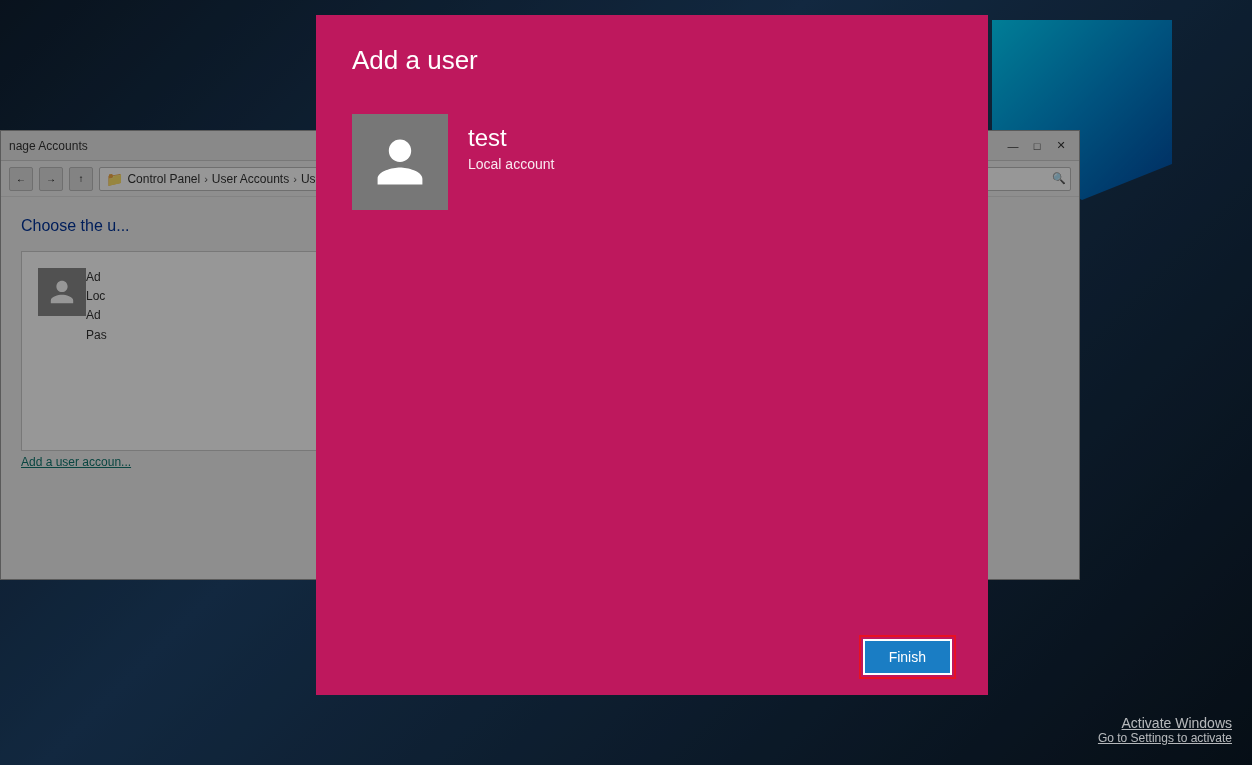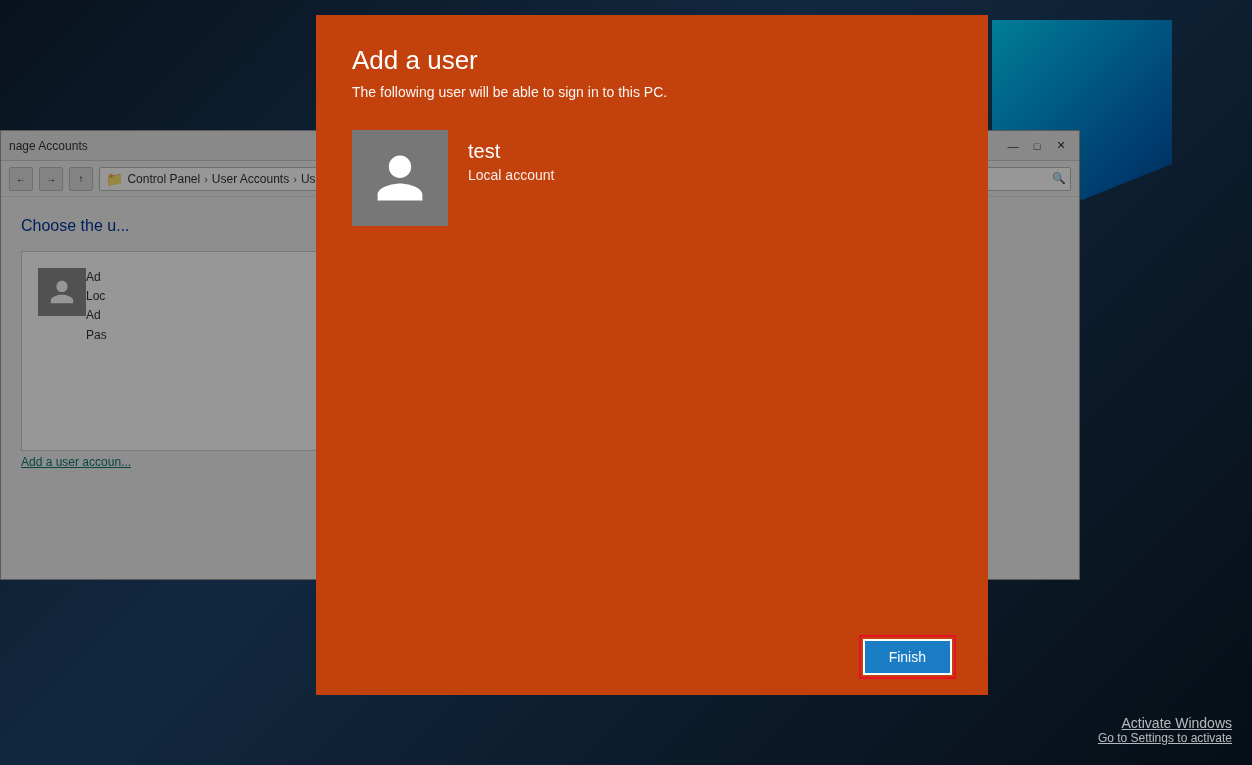--- a/index.html
+++ b/index.html
@@ -191,21 +191,21 @@
       background: rgba(0,0,0,0.3);
     }
 
     
     .dialog {
       position: absolute;
       left: 316px;
       top: 15px;
       width: 672px;
       height: 680px;
-      background: #c2410c;
+      background: #be185d;
       display: flex;
       flex-direction: column;
     }
 
     .dialog-header {
       padding: 30px 36px 20px;
       color: white;
     }
 
     .dialog-title {
@@ -241,21 +241,21 @@
       width: 56px;
       height: 56px;
       fill: white;
     }
 
     .dialog-user-info {
       padding-top: 10px;
     }
 
     .dialog-username {
-      font-size: 20px;
+      font-size: 24px;
       color: white;
       font-weight: 400;
       margin-bottom: 4px;
     }
 
     .dialog-account-type {
       font-size: 14px;
       color: rgba(255,255,255,0.9);
       font-weight: 300;
     }
@@ -368,21 +368,20 @@
     </div>
     <a class="cp-link">Add a user accoun...</a>
   </div>
 </div>
 
 <div class="overlay"></div>
 
 <div class="dialog">
   <div class="dialog-header">
     <div class="dialog-title">Add a user</div>
-    <div class="dialog-subtitle">The following user will be able to sign in to this PC.</div>
   </div>
 
   <div class="dialog-user-section">
     <div class="dialog-avatar">
       <svg viewBox="0 0 24 24" fill="white">
         <path d="M12 12c2.7 0 4.8-2.1 4.8-4.8S14.7 2.4 12 2.4 7.2 4.5 7.2 7.2 9.3 12 12 12zm0 2.4c-3.2 0-9.6 1.6-9.6 4.8v2.4h19.2v-2.4c0-3.2-6.4-4.8-9.6-4.8z"></path>
       </svg>
     </div>
     <div class="dialog-user-info">
       <div class="dialog-username">test</div>

